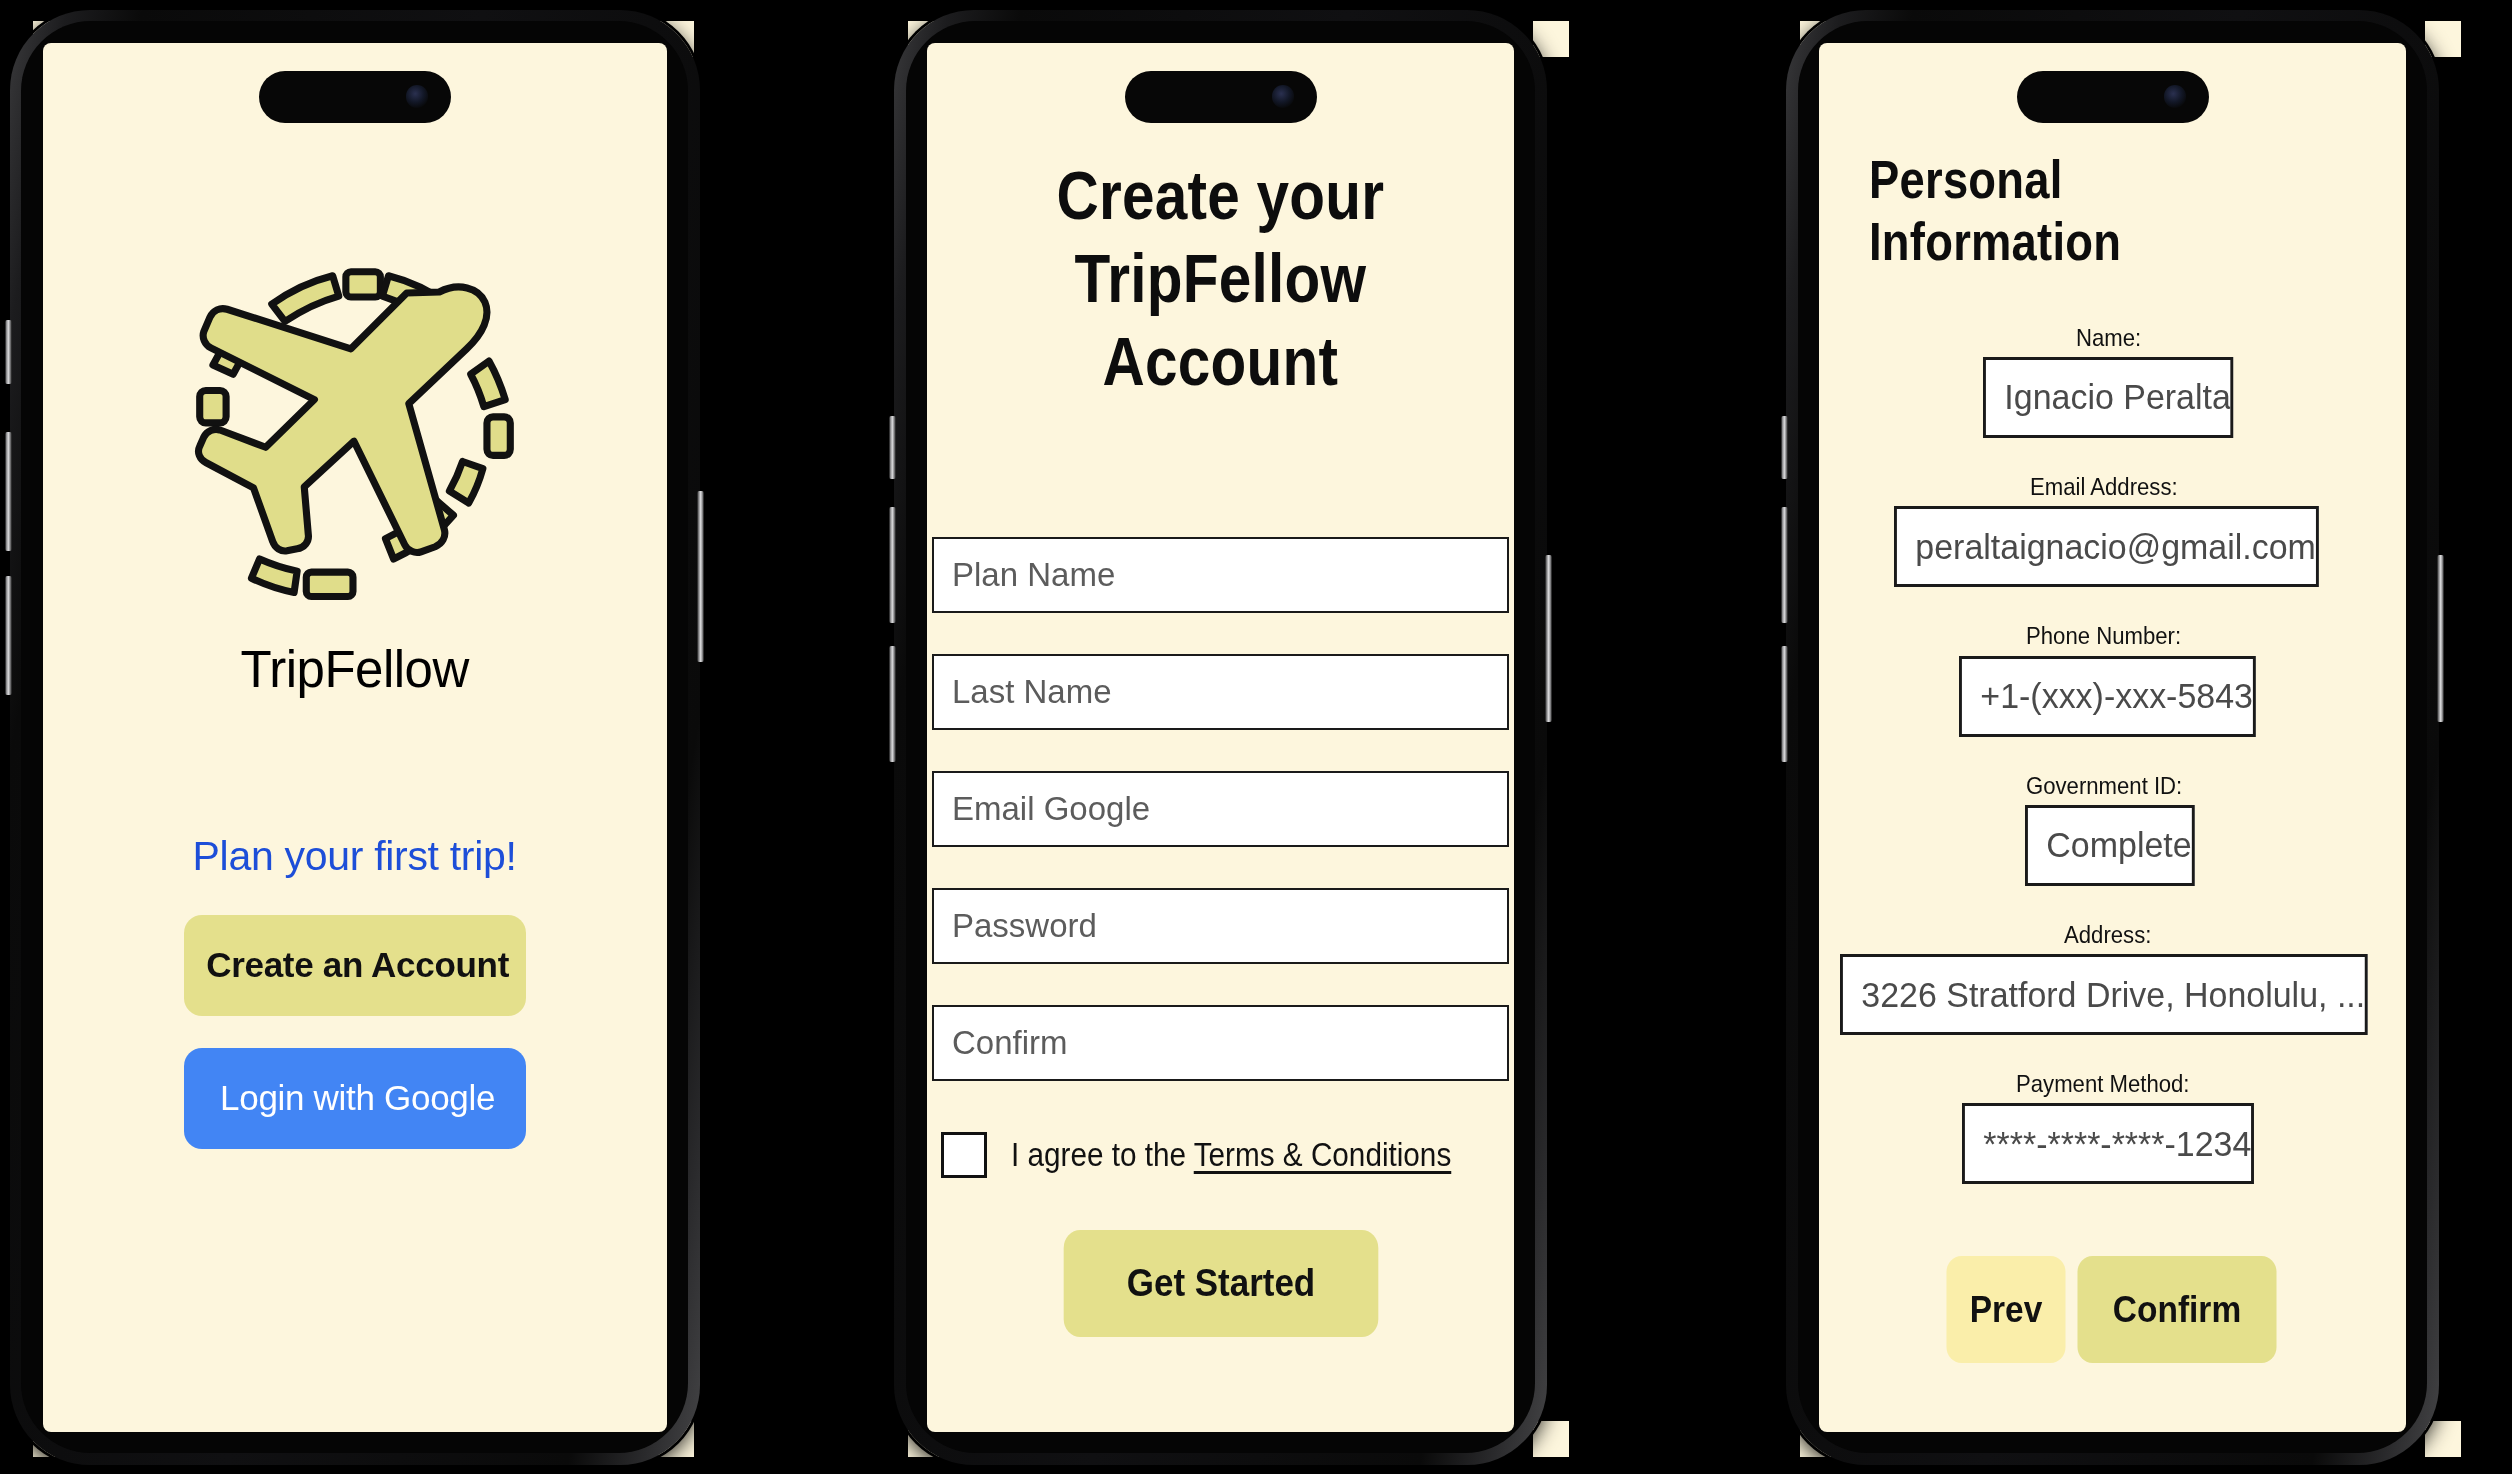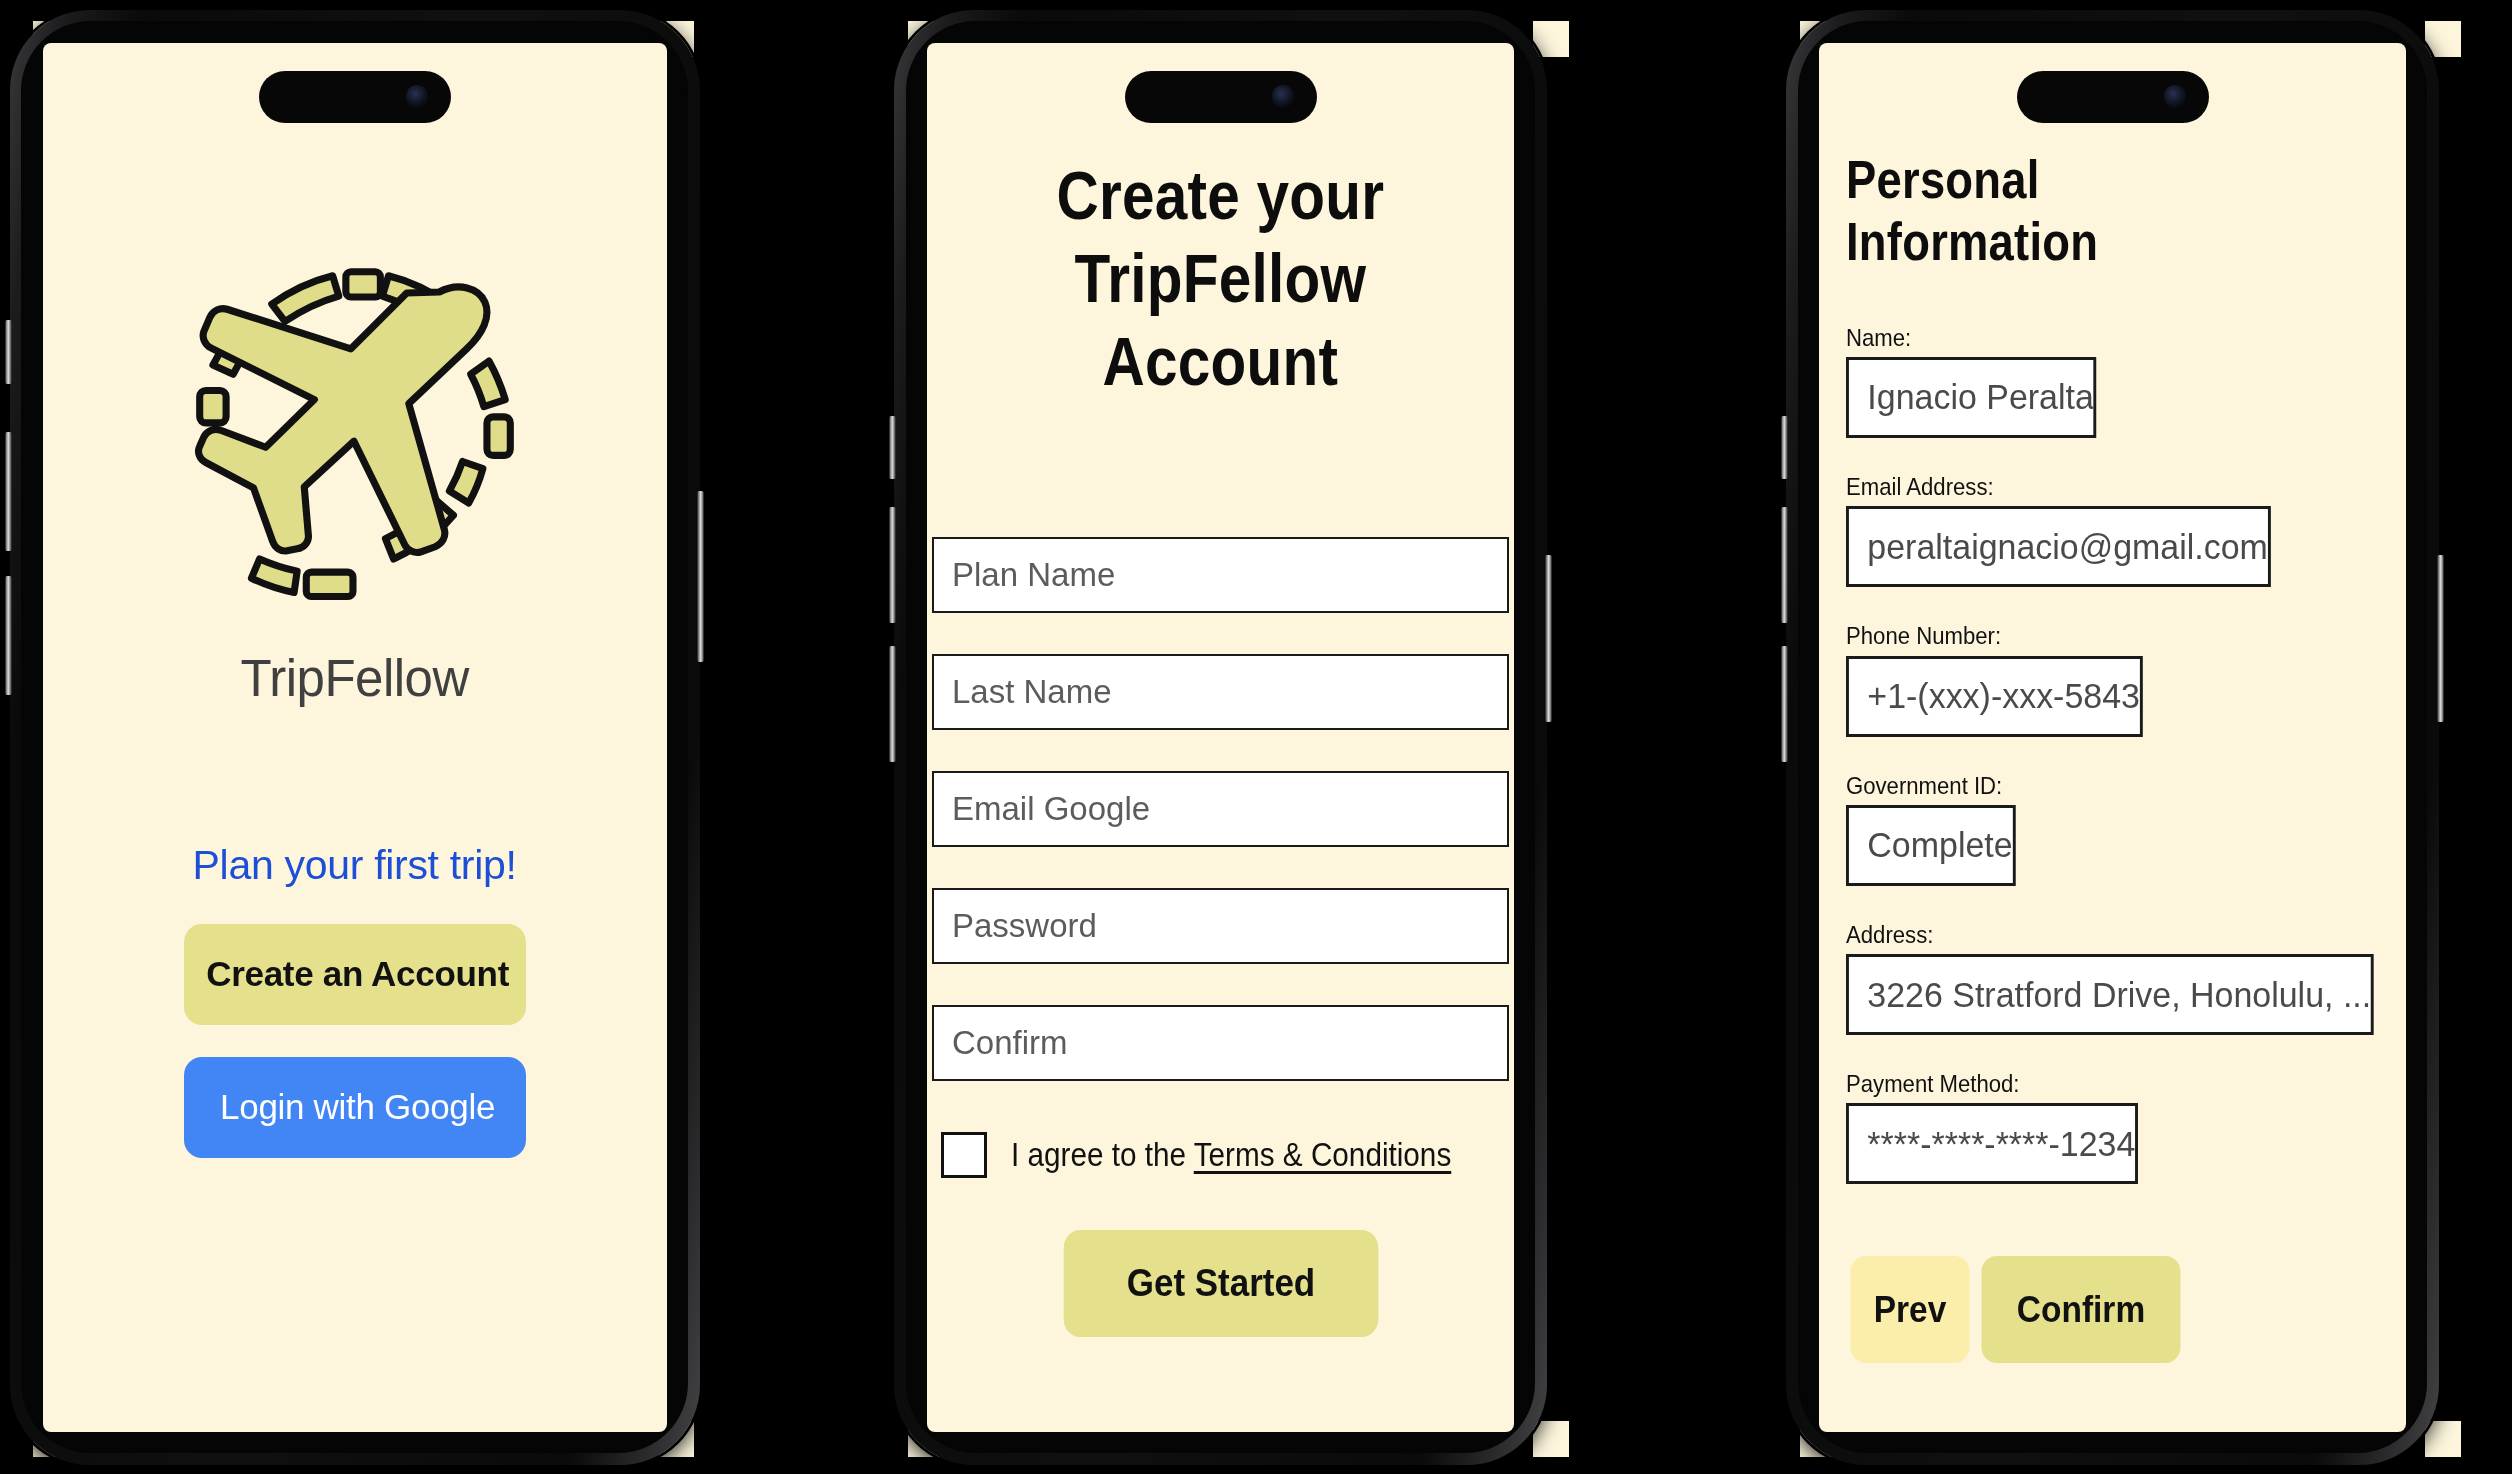--- a/index.html
+++ b/index.html
@@ -90,22 +90,22 @@
   }
 
   
   .logo-wrap {
     margin-top: 182px;
     width: 406px;
     height: 406px;
   }
   .app-name {
     font-size: 51px;
-    color: #404040;
-    margin-top: 18px;
+    color: #000000;
+    margin-top: 9px;
     letter-spacing: -0.5px;
     text-align: right;
   }
   .tagline {
     font-size: 41px;
     color: #1d4ed8;
     margin-top: 134px;
     letter-spacing: -0.3px;
   }
   .pill-btn {
@@ -187,21 +187,21 @@
     display: flex;
     align-items: center;
     justify-content: center;
     margin-top: 52px;
     transform: scaleX(0.92);
     border: none;
     cursor: pointer;
   }
 
   
-  .s3 { align-items: flex-start; padding: 0 27px; box-sizing: border-box; }
+  .s3 { align-items: center; padding: 0 50px; box-sizing: border-box; }
   .title3 {
     margin-top: 105px;
     font-size: 54px;
     font-weight: bold;
     color: #0d0d0d;
     transform: scaleX(0.84);
     transform-origin: left center;
     letter-spacing: 0.3px;
   }
   .f3-label {

